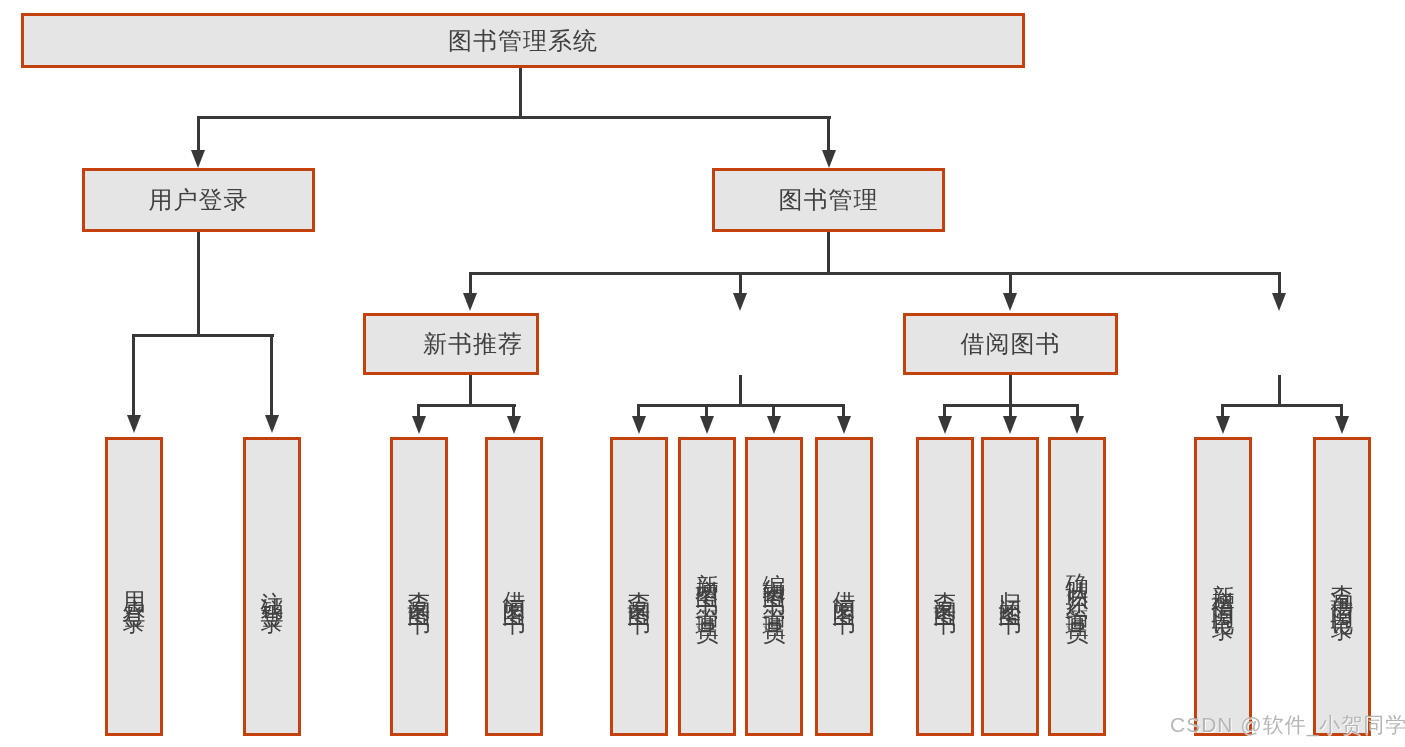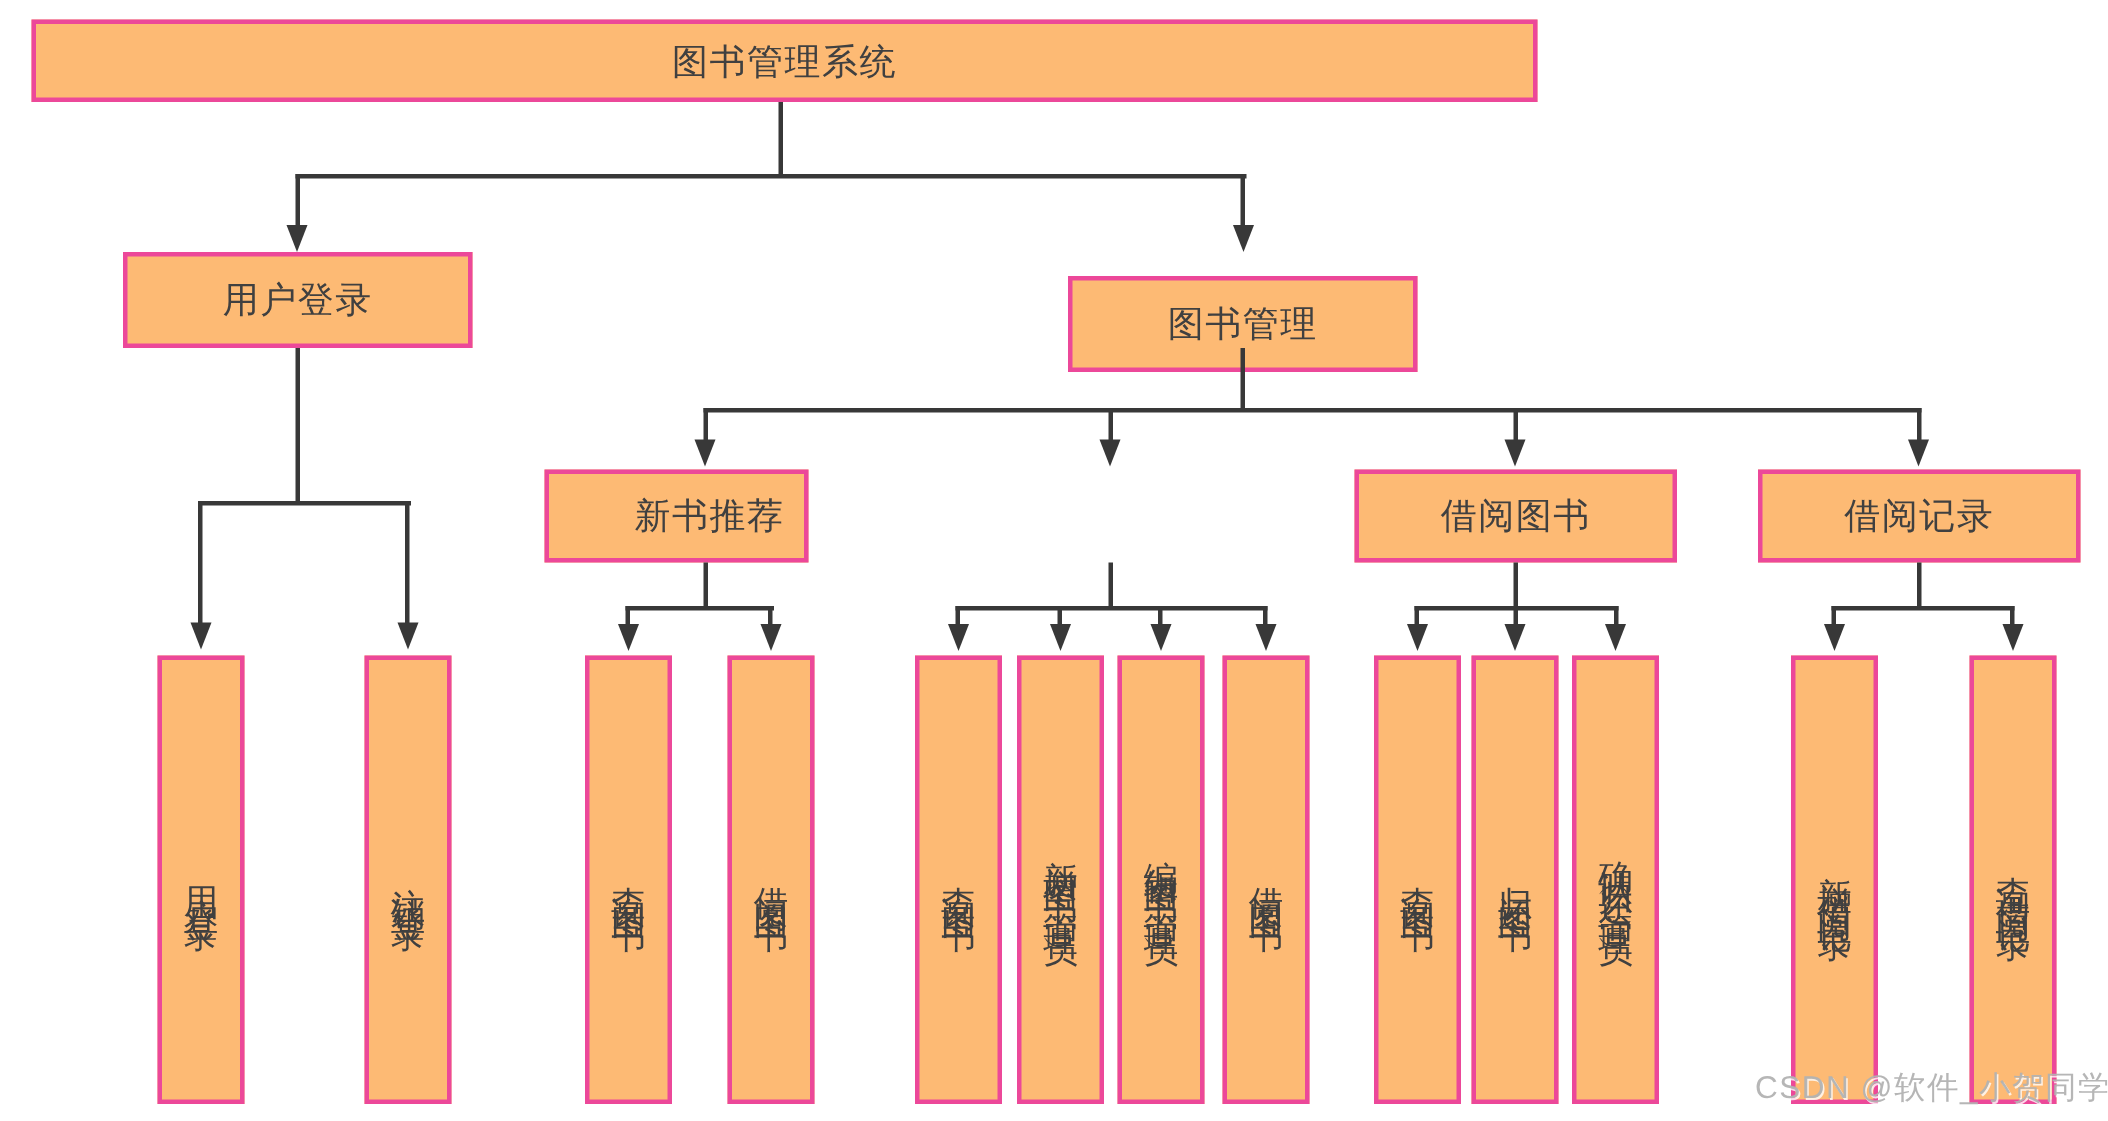--- a/index.html
+++ b/index.html
@@ -7,22 +7,22 @@
     position:relative;
     width:1405px;height:747px;
     background:#ffffff;
     font-family:"Liberation Sans","DejaVu Sans",sans-serif;
     color:#404040;
     overflow:hidden;
   }
   .box{
     position:absolute;
     box-sizing:border-box;
-    border:3px solid #ec4899;
-    background:#fdba74;
+    border:3px solid #c2410c;
+    background:#e5e5e5;
     display:flex;
     align-items:center;
     justify-content:center;
   }
   .hlabel{
     font-size:24px;
     letter-spacing:1px;
     color:#404040;
     white-space:nowrap;
   }
@@ -67,21 +67,21 @@
   <i class="vl" style="left:519px;top:68px;height:48px;"></i>
   <i class="hl" style="left:197px;top:116px;width:634px;"></i>
   <i class="vl" style="left:197px;top:116px;height:34px;"></i>
   <i class="arr" style="left:191px;top:150px;"></i>
   <i class="vl" style="left:827px;top:116px;height:34px;"></i>
   <i class="arr" style="left:822px;top:150px;"></i>
 
   <div class="box" style="left:82px;top:168px;width:233px;height:64px;">
     <span class="hlabel">用户登录</span>
   </div>
-  <div class="box" style="left:712px;top:168px;width:233px;height:64px;margin-top:16px;">
+  <div class="box" style="left:712px;top:168px;width:233px;height:64px;">
     <span class="hlabel">图书管理</span>
   </div>
 
   <i class="vl" style="left:197px;top:232px;height:104px;"></i>
   <i class="hl" style="left:132px;top:334px;width:142px;"></i>
   <i class="vl" style="left:132px;top:334px;height:82px;"></i>
   <i class="arr" style="left:127px;top:415px;"></i>
   <i class="vl" style="left:270px;top:334px;height:82px;"></i>
   <i class="arr" style="left:265px;top:415px;"></i>
 
@@ -94,23 +94,20 @@
   <i class="vl" style="left:1009px;top:272px;height:22px;"></i>
   <i class="arr" style="left:1003px;top:293px;"></i>
   <i class="vl" style="left:1278px;top:272px;height:22px;"></i>
   <i class="arr" style="left:1272px;top:293px;"></i>
 
   <div class="box" style="left:363px;top:313px;width:176px;height:62px;padding-left:44px;">
     <span class="hlabel">新书推荐</span>
   </div>
   <div class="box" style="left:903px;top:313px;width:215px;height:62px;">
     <span class="hlabel">借阅图书</span>
-  </div>
-  <div class="box" style="left:1172px;top:313px;width:215px;height:62px;">
-    <span class="hlabel">借阅记录</span>
   </div>
 
   <i class="vl" style="left:469px;top:375px;height:31px;"></i>
   <i class="hl" style="left:417px;top:404px;width:99px;"></i>
   <i class="vl" style="left:417px;top:404px;height:14px;"></i>
   <i class="arr" style="left:412px;top:416px;"></i>
   <i class="vl" style="left:512px;top:404px;height:14px;"></i>
   <i class="arr" style="left:507px;top:416px;"></i>
 
   <i class="vl" style="left:739px;top:375px;height:31px;"></i>

